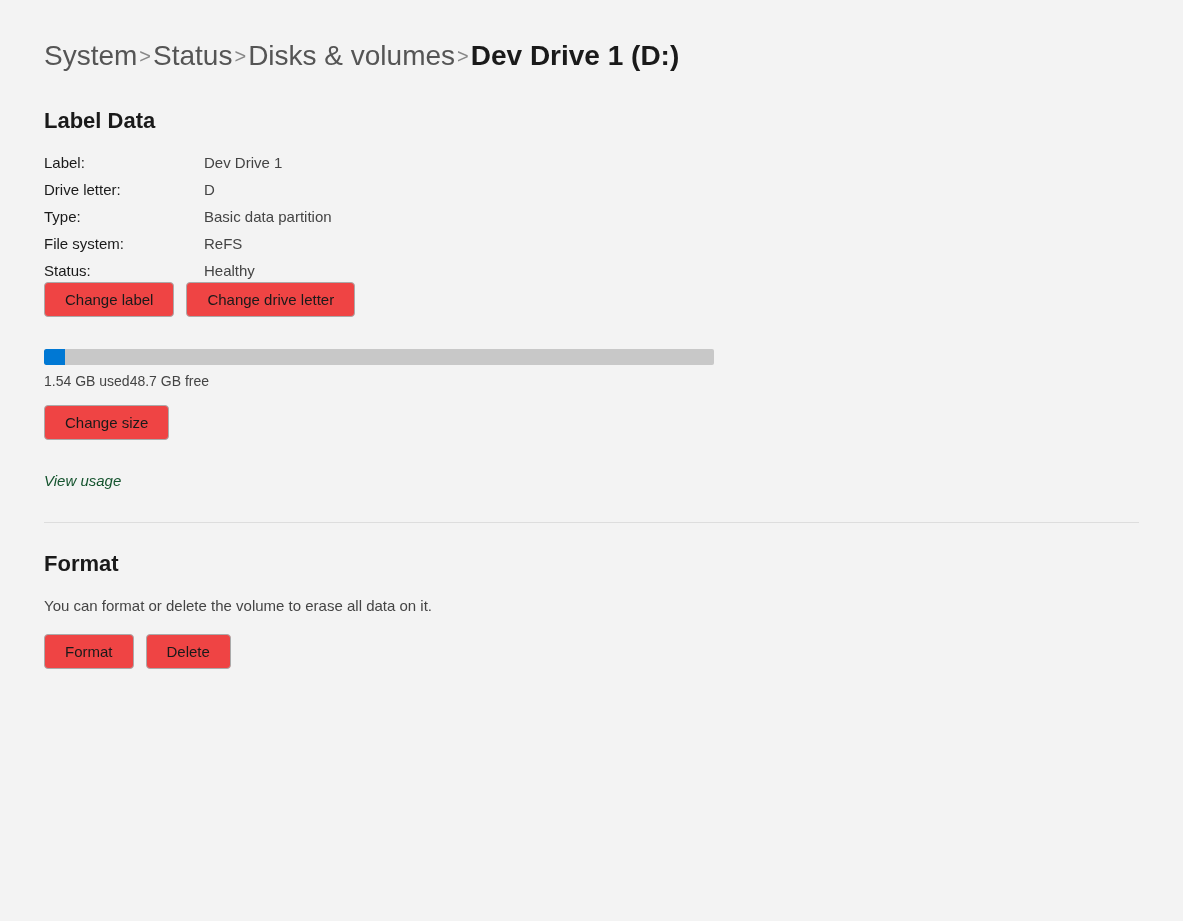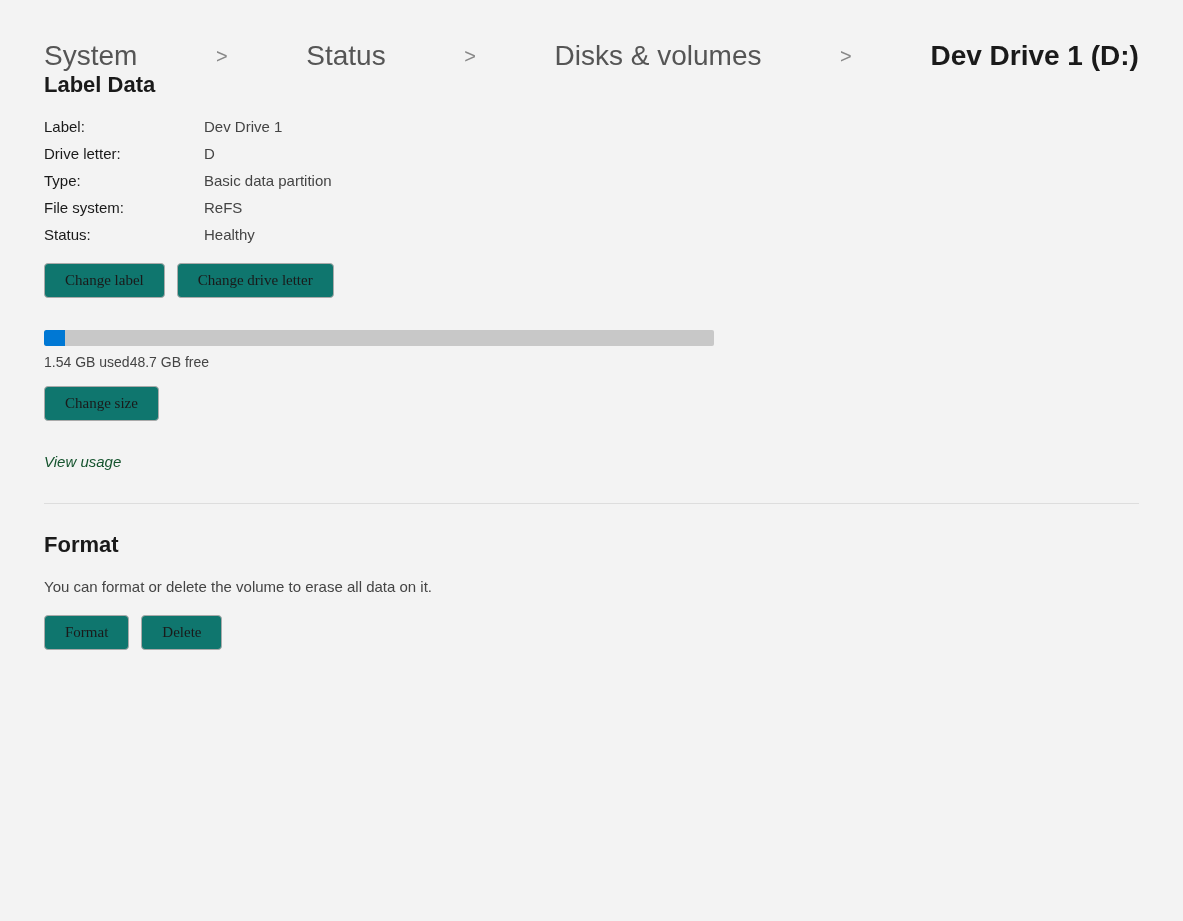--- a/index.html
+++ b/index.html
@@ -14,22 +14,22 @@
       color: #1a1a1a;
       width: 1183px;
       min-height: 921px;
       padding: 40px 44px;
     }
 
     .breadcrumb {
       display: flex;
       align-items: center;
       gap: 0;
+      margin-bottom: 36px;
       flex-wrap: wrap;
-      justify-content: space-between;
     }
 
     .breadcrumb-item {
       font-size: 28px;
       color: #555;
       font-weight: 400;
     }
 
     .breadcrumb-item.active {
       color: #1a1a1a;
@@ -46,49 +46,49 @@
       font-size: 22px;
       font-weight: 600;
       margin-bottom: 20px;
       color: #1a1a1a;
     }
 
     .data-grid {
       display: grid;
       grid-template-columns: 160px 1fr;
       row-gap: 10px;
-      margin-bottom: 20px;
+      margin-bottom: 3px;
     }
 
     .data-label {
       font-size: 15px;
       color: #1a1a1a;
     }
 
     .data-value {
       font-size: 15px;
       color: #444;
     }
 
     .button-row {
       display: flex;
       gap: 12px;
       margin-bottom: 32px;
       flex-wrap: wrap;
     }
 
     .btn {
-      background: #0f766e;
+      background: #ef4444;
       border: 1px solid #aaa;
       border-radius: 4px;
       padding: 8px 20px;
       font-size: 15px;
       cursor: pointer;
       color: #1a1a1a;
-      font-family: Liberation Serif, serif;
+      font-family: Liberation Sans, sans-serif;
     }
 
     .size-section {
       margin-bottom: 32px;
     }
 
     .size-title {
       font-size: 22px;
       font-weight: 600;
       margin-bottom: 16px;

